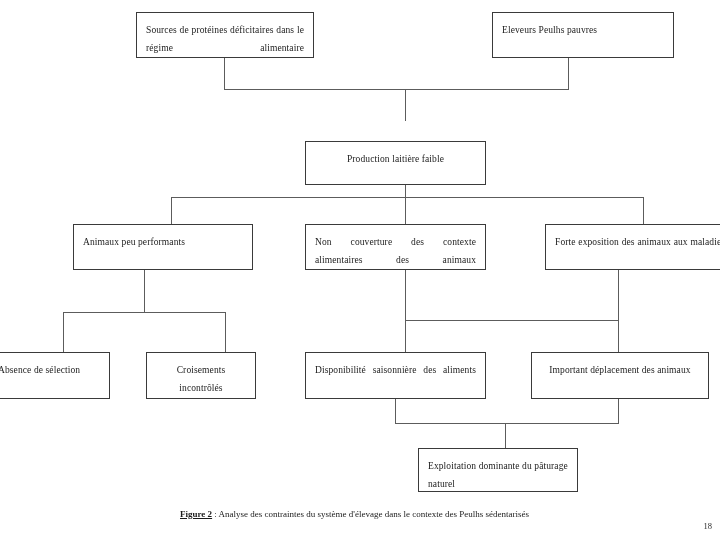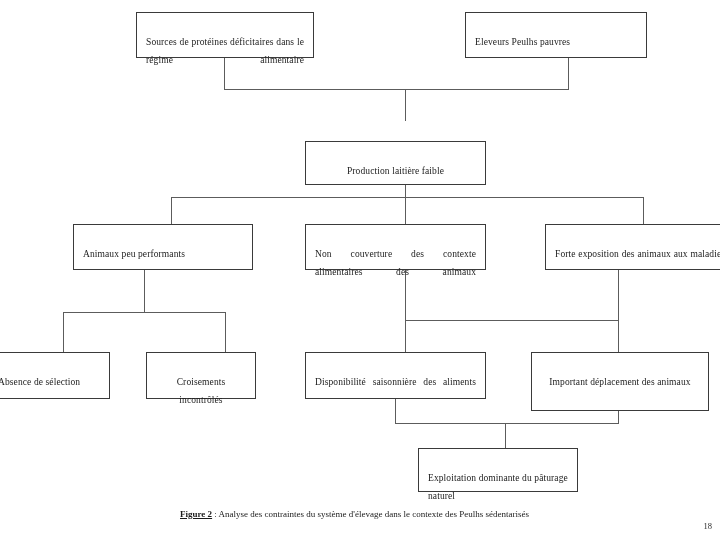--- a/index.html
+++ b/index.html
@@ -19,21 +19,21 @@
     overflow: hidden;
     background: #ffffff;
   }
 
   
   .node {
     position: absolute;
     box-sizing: border-box;
     border: 1px solid #3a3a3a;
     background: #ffffff;
-    padding: 20px 9px 6px 9px;
+    padding: 8px 9px 6px 9px;
     z-index: 3;
   }
   .node .txt {
     display: block;
     font-size: 9.5px;
     line-height: 18px;
     color: #1b1b1b;
     letter-spacing: 0.1px;
   }
   .node.justify .txt {
@@ -109,21 +109,21 @@
 
   <div class="ln v" style="left:395px; top:399px; height:25px;"></div>
   <div class="ln v" style="left:618px; top:399px; height:25px;"></div>
   <div class="ln h" style="left:395px; top:423px; width:224px;"></div>
   <div class="ln v" style="left:505px; top:423px; height:25px;"></div>
 
   <div class="node justify" style="left:136px; top:12px; width:178px; height:46px;">
     <span class="txt">Sources de protéines déficitaires dans le régime alimentaire</span>
   </div>
 
-  <div class="node" style="left:465px; top:12px; width:182px; height:46px;">
+  <div class="node" style="left:492px; top:12px; width:182px; height:46px;">
     <span class="txt">Eleveurs Peulhs pauvres</span>
   </div>
 
   <div class="node" style="left:305px; top:121px; width:181px; height:44px; text-align:center;margin-top:20px;">
     <span class="txt">Production laitière faible</span>
   </div>
 
   <div class="node" style="left:73px; top:224px; width:180px; height:46px;">
     <span class="txt">Animaux peu performants</span>
   </div>
@@ -141,21 +141,21 @@
   </div>
 
   <div class="node" style="left:146px; top:352px; width:110px; height:47px; text-align:center;">
     <span class="txt">Croisements incontrôlés</span>
   </div>
 
   <div class="node justify" style="left:305px; top:352px; width:181px; height:47px;">
     <span class="txt">Disponibilité saisonnière des aliments</span>
   </div>
 
-  <div class="node" style="left:531px; top:352px; width:178px; height:59px; text-align:center;">
+  <div class="node" style="left:531px; top:352px; width:178px; height:47px; text-align:center;">
     <span class="txt">Important déplacement des animaux</span>
   </div>
 
   <div class="node" style="left:418px; top:448px; width:160px; height:44px;">
     <span class="txt">Exploitation dominante du pâturage naturel</span>
   </div>
 
   <div id="caption">
     <span class="figlabel">Figure 2</span><span> : </span><span>Analyse des contraintes du système d'élevage dans le contexte des Peulhs sédentarisés</span>
   </div>

